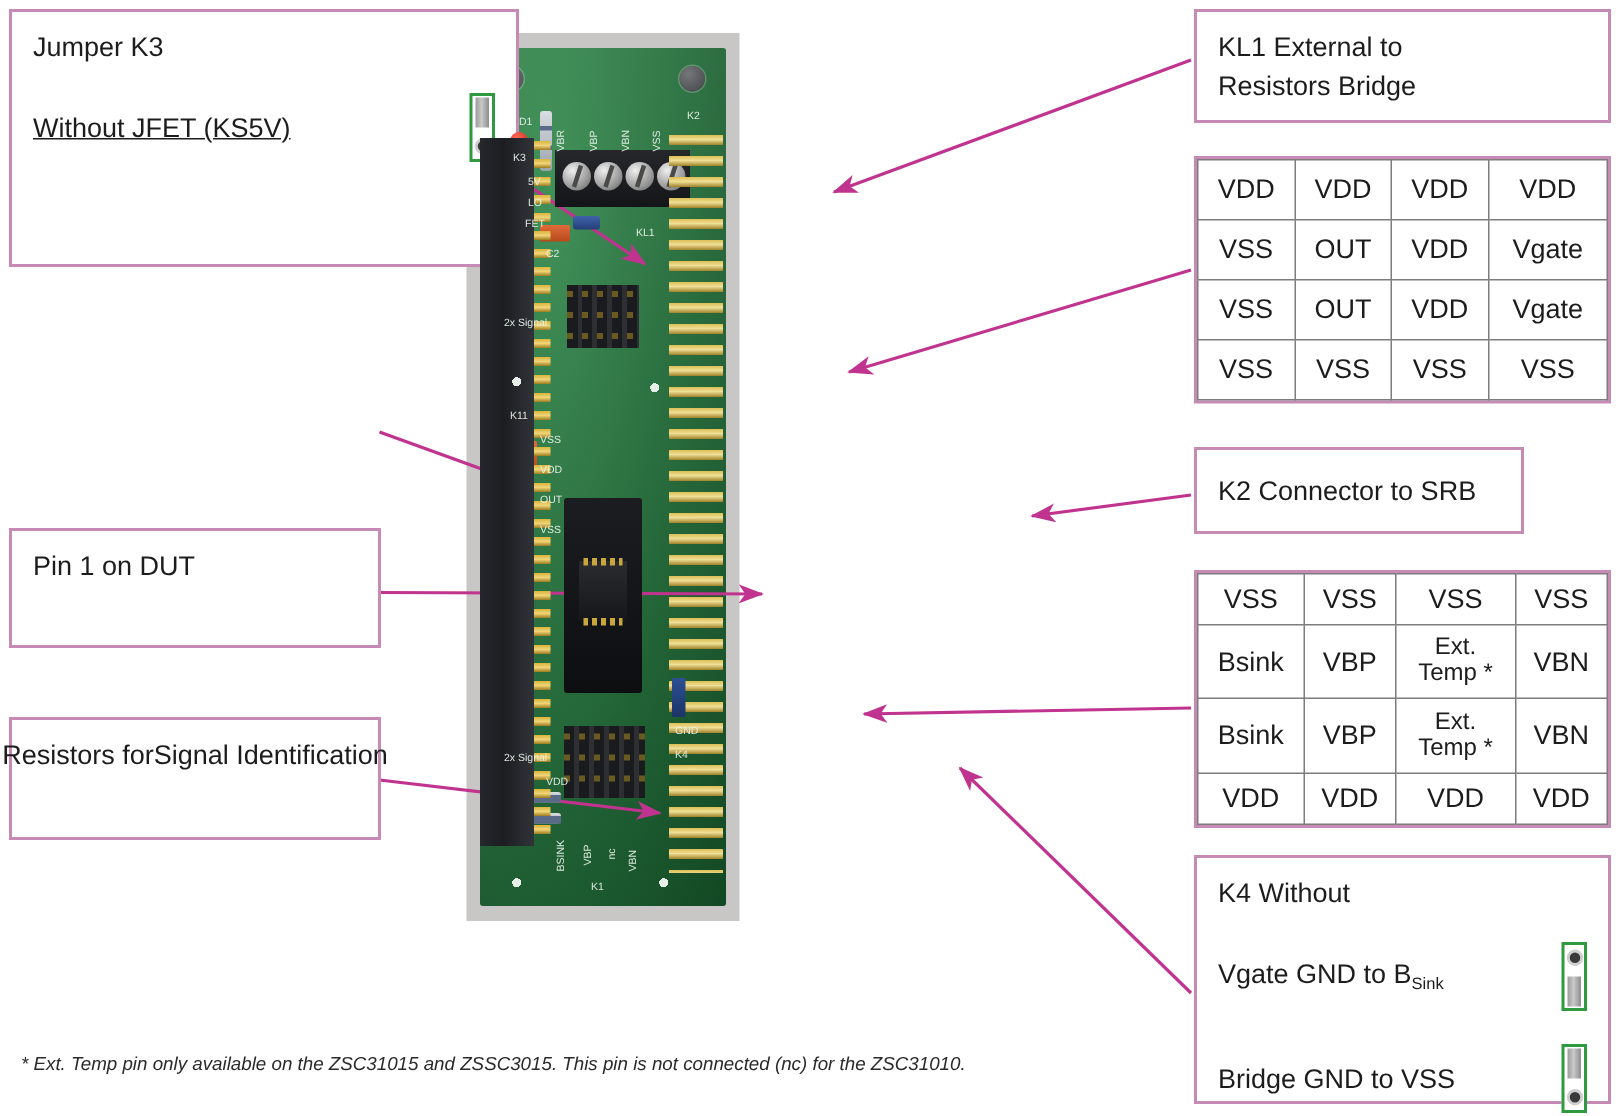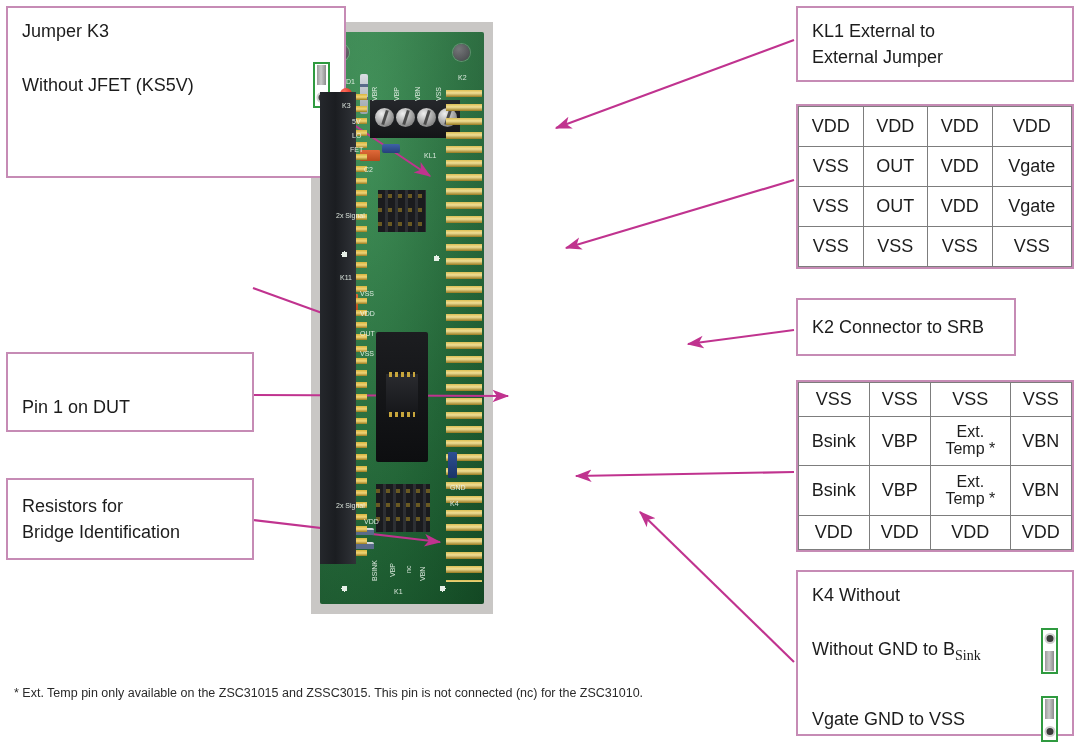--- a/index.html
+++ b/index.html
@@ -260,43 +260,43 @@
       <path d="M794,330 L688,344"></path>
       <path d="M794,180 L566,248"></path>
       <path d="M794,472 L576,476"></path>
       <path d="M794,662 L640,512"></path>
     </g>
   </svg>
 
   <div class="callout" style="left:6px;top:6px;width:340px;height:172px;">
     <span class="ln" style="margin-bottom:18px;">Jumper K3</span>
 
-    <div class="jrow" style="margin-bottom:20px;">
+    <div class="jrow" style="margin-bottom:20px;text-decoration:underline;">
       <span class="txt">Without JFET (KS5V)</span>
       <span class="jmp">
         <i class="top"></i>
           <b class="bot"></b>
       </span>
     </div>
 
   </div>
 
 
-  <div class="callout" style="left:6px;top:352px;width:248px;height:80px;display:flex;align-items:flex-end;">
+  <div class="callout" style="left:6px;top:352px;width:248px;height:80px;display:flex;align-items:flex-start;">
     <span class="ln">Pin 1 on DUT</span>
   </div>
 
-  <div class="callout" style="left:6px;top:478px;width:248px;height:82px;display:flex;flex-direction:column;justify-content:center;">
+  <div class="callout" style="left:6px;top:478px;width:248px;height:82px;display:flex;flex-direction:row;justify-content:center;">
     <span class="ln">Resistors for</span>
-    <span class="ln">Bridge Identification</span>
+    <span class="ln">Signal Identification</span>
   </div>
 
   <div class="callout" style="left:796px;top:6px;width:278px;height:76px;display:flex;flex-direction:column;justify-content:center;">
     <span class="ln">KL1 External to</span>
-    <span class="ln">External Jumper</span>
+    <span class="ln">Resistors Bridge</span>
   </div>
 
   <div class="pintable" style="left:796px;top:104px;width:278px;height:165px;">
     <table>
       <tbody>
           <tr>
             <td>VDD</td>
             <td>VDD</td>
             <td>VDD</td>
             <td>VDD</td>
@@ -361,31 +361,31 @@
             <td>VDD</td>
           </tr>
         </tbody>
     </table>
   </div>
 
   <div class="callout" style="left:796px;top:570px;width:278px;height:166px;">
     <span class="ln" style="margin-bottom:20px;">K4 Without</span>
 
     <div class="jrow" style="margin-bottom:22px;">
-      <span class="txt"><span>Without GND to B</span><sub style="font-size:14px;font-family:Liberation Serif, serif;">Sink</sub></span>
+      <span class="txt"><span>Vgate GND to B</span><sub style="font-size:11px;">Sink</sub></span>
       <span class="jmp">
         <i class="bot"></i>
           <b class="top"></b>
       </span>
     </div>
 
     <div class="jrow">
-      <span class="txt">Vgate GND to VSS</span>
+      <span class="txt">Bridge GND to VSS</span>
       <span class="jmp">
         <i class="top"></i>
           <b class="bot"></b>
       </span>
     </div>
   </div>
 
-  <div class="footnote" style="left:14px;top:686px;">* Ext. Temp pin only available on the ZSC31015 and ZSSC3015. This pin is not connected (nc) for the ZSC31010.</div>
+  <div class="footnote" style="left:14px;top:702px;font-style:italic;">* Ext. Temp pin only available on the ZSC31015 and ZSSC3015. This pin is not connected (nc) for the ZSC31010.</div>
 
 </div>
 
 </body></html>

